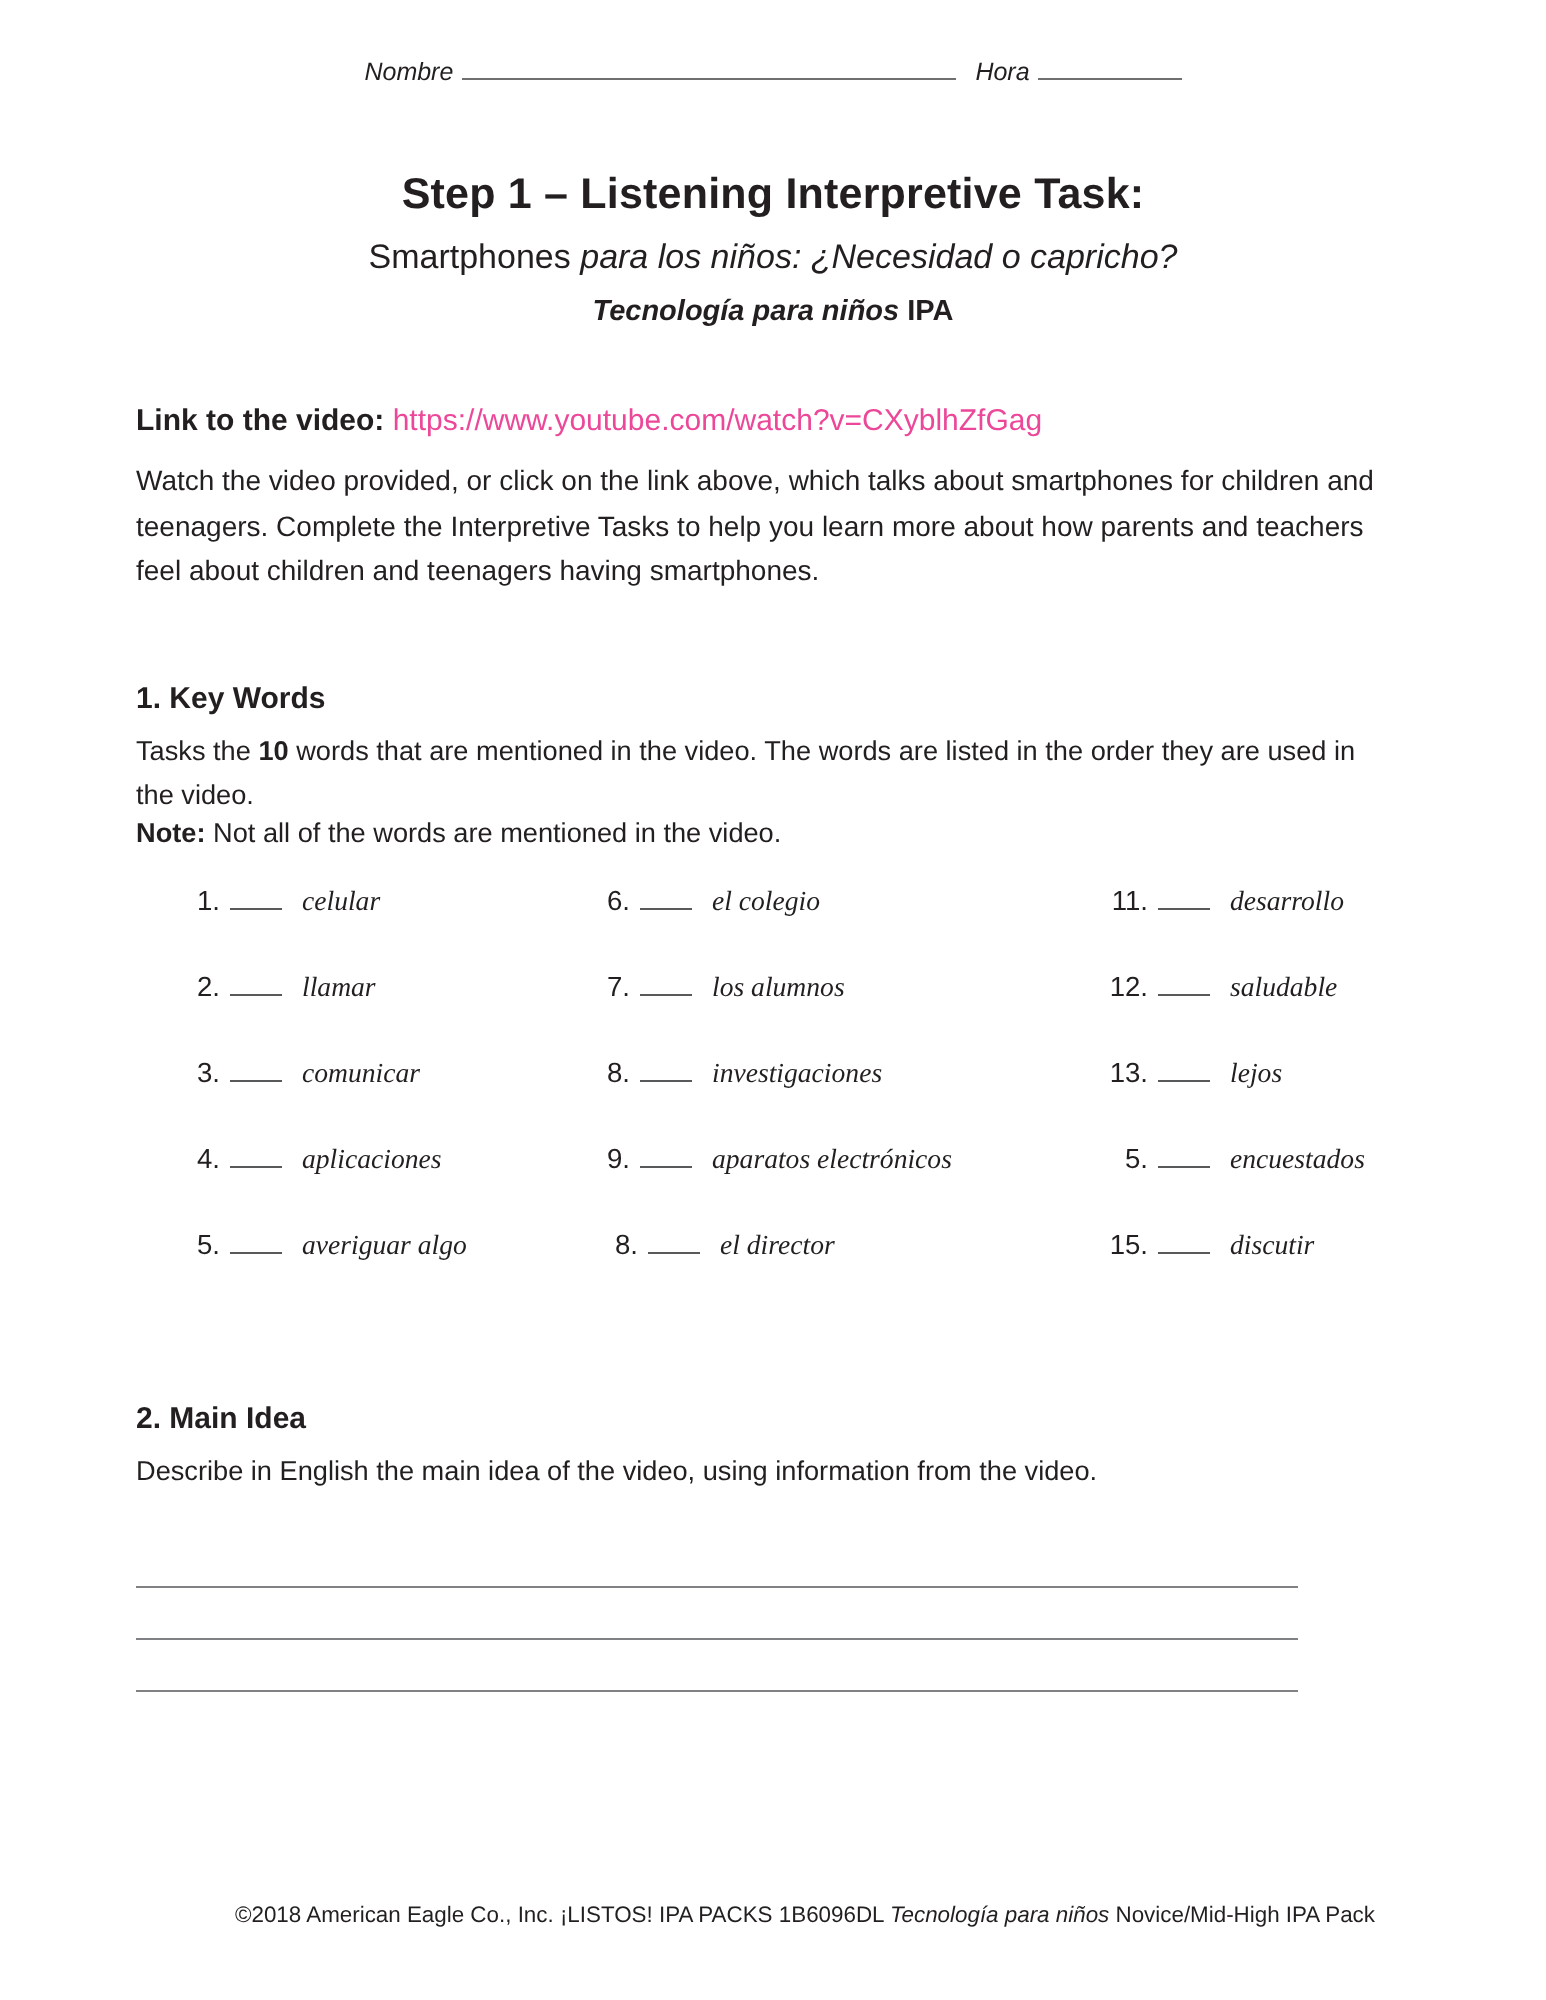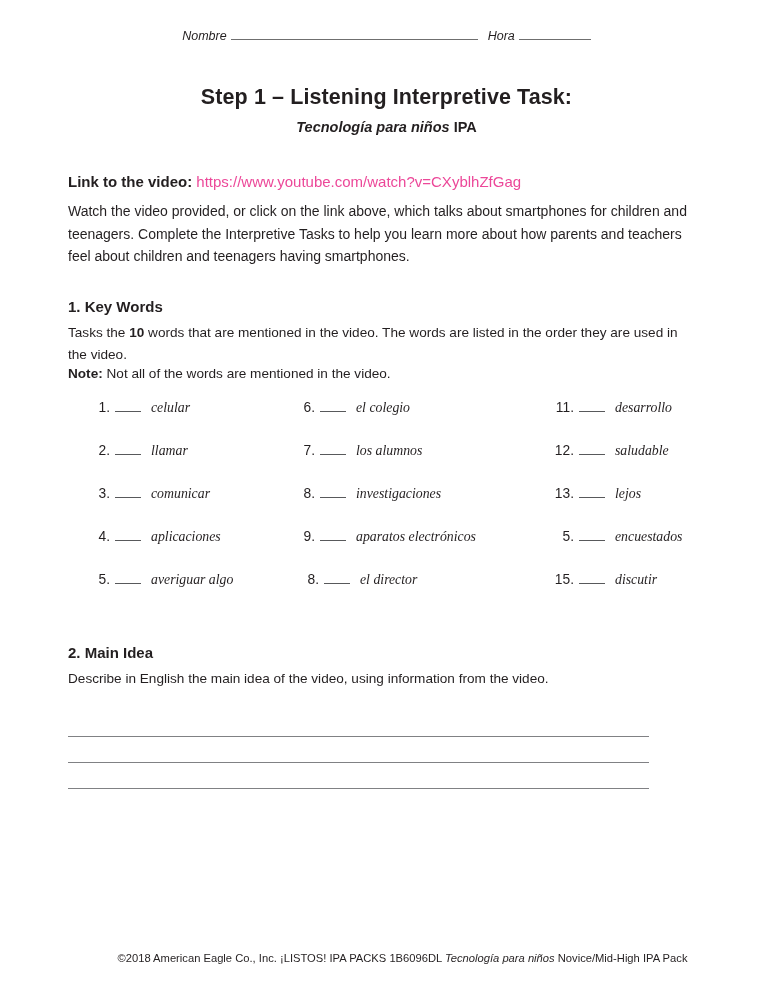--- a/index.html
+++ b/index.html
@@ -101,21 +101,21 @@
     margin-top: 10px;
     font-size: 14px;
     line-height: 1.62;
     max-width: 625px;
   }
 
   
   .sec-head {
     font-size: 15px;
     font-weight: bold;
-    margin-top: 30px;
+    margin-top: 44px;
   }
   .sec-body {
     font-size: 13.6px;
     line-height: 1.6;
     margin-top: 7px;
     max-width: 630px;
   }
   .sec-body b { font-weight: bold; }
   .note-line {
     font-size: 13.6px;
@@ -189,20 +189,23 @@
 
   <div class="namebar">
     <span class="lbl">Nombre</span>
     <span class="rule-long"></span>
     <span class="lbl">Hora</span>
     <span class="rule-short"></span>
   </div>
 
   <div class="title-block">
     <div class="title-main">Step 1 – Listening Interpretive Task:</div>
+    <div class="title-sub">
+      <span>Smartphones </span><span class="ital">para los niños: ¿Necesidad o capricho?</span>
+    </div>
     <div class="title-third">
       <span class="ital">Tecnología para niños</span><span class="reg"> IPA</span>
     </div>
   </div>
 
   <div class="link-line">
     <span class="lead">Link to the video: </span><a href="#">https://www.youtube.com/watch?v=CXyblhZfGag</a>
   </div>
 
   <div class="intro">Watch the video provided, or click on the link above, which talks about smartphones for children and teenagers. Complete the Interpretive Tasks to help you learn more about how parents and teachers feel about children and teenagers having smartphones.</div>

